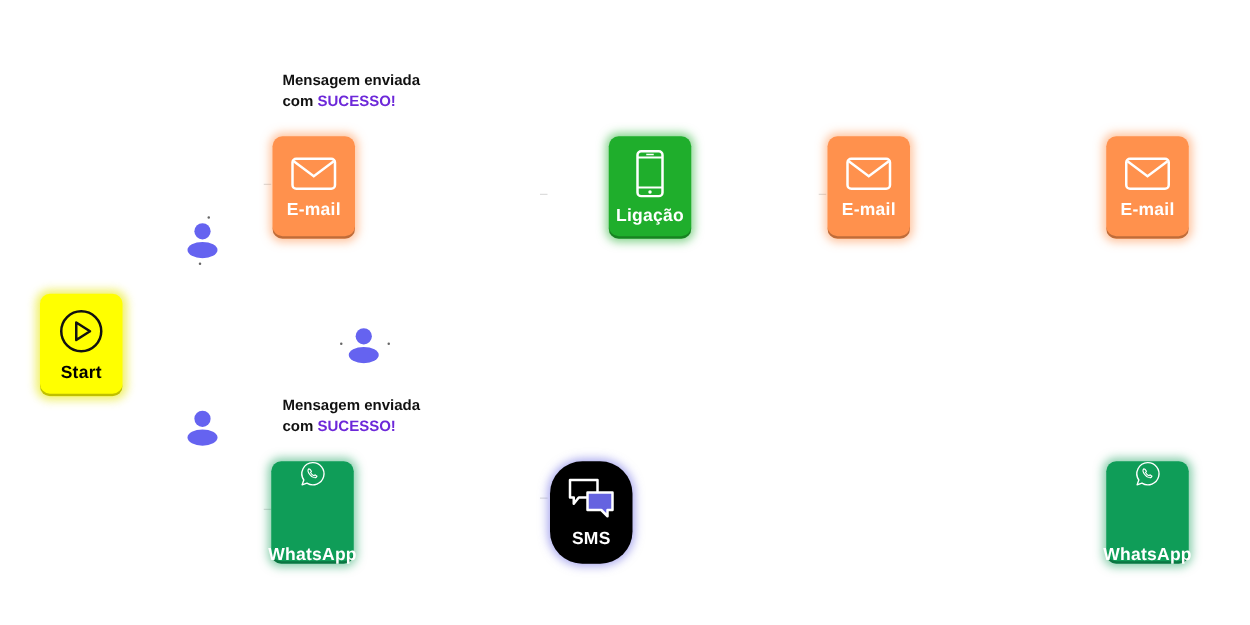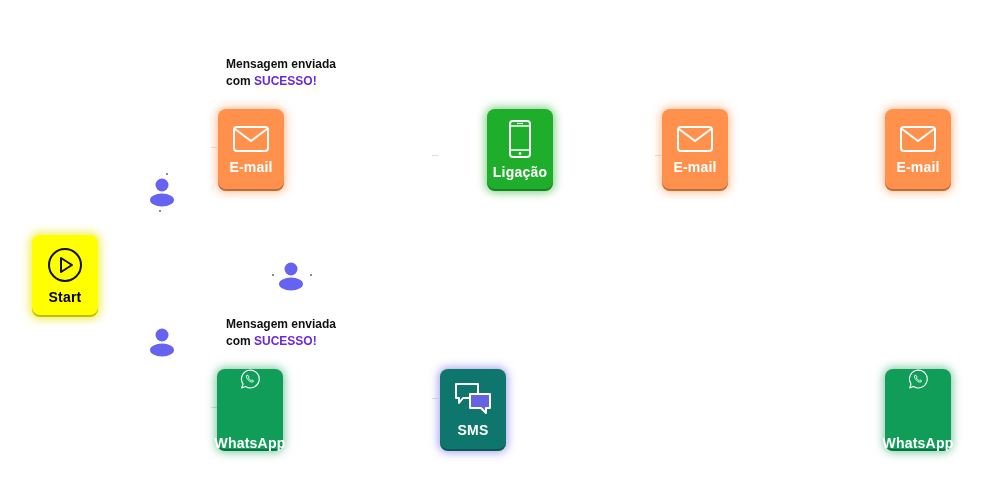--- a/index.html
+++ b/index.html
@@ -6,21 +6,21 @@
   body { width: 1000px; height: 500px; position: relative; overflow: hidden;
          font-family: "Liberation Sans", sans-serif; }
   .node { position: absolute; width: 66px; height: 82px; border-radius: 8px;
           display: flex; flex-direction: column; align-items: center; justify-content: center;
           color: #fff; font-weight: bold; font-size: 14px; box-sizing: border-box; }
   .node .lbl { margin-top: 6px; letter-spacing: 0.2px; }
   .node svg { display: block; }
   .orange { background: #ff914d; box-shadow: 0 0 8px 2px rgba(255,145,77,0.55), inset 0 -2px 0 rgba(0,0,0,0.25); }
   .green  { background: #1fae2c; box-shadow: 0 0 8px 2px rgba(31,174,44,0.55), inset 0 -2px 0 rgba(0,0,0,0.25); }
   .wa     { background: #0f9d58; box-shadow: 0 0 8px 2px rgba(15,157,88,0.5), inset 0 -2px 0 rgba(0,0,0,0.25); gap: 40px; }
-  .sms    { background: #0f766e; box-shadow: 0 0 8px 2px rgba(101,99,224,0.55), inset 0 -2px 0 rgba(0,0,0,0.25); }
+  .sms    { background: #000000; box-shadow: 0 0 8px 2px rgba(101,99,224,0.55), inset 0 -2px 0 rgba(0,0,0,0.25); border-radius: 26px; }
   .start  { background: #ffff00; color: #000000; box-shadow: 0 0 8px 3px rgba(230,230,0,0.6), inset 0 -2px 0 rgba(0,0,0,0.25); }
   .msg { position: absolute; font-weight: bold; font-size: 12px; line-height: 17px; color: #111; }
   .msg .ok { color: #6d28d9; }
   .person { position: absolute; }
   .dot { position: absolute; width: 2px; height: 2px; background: #666; border-radius: 1px; }
   .stub { position: absolute; height: 1px; width: 6px; background: #ddd; }
 </style>
 </head>
 <body>
 

